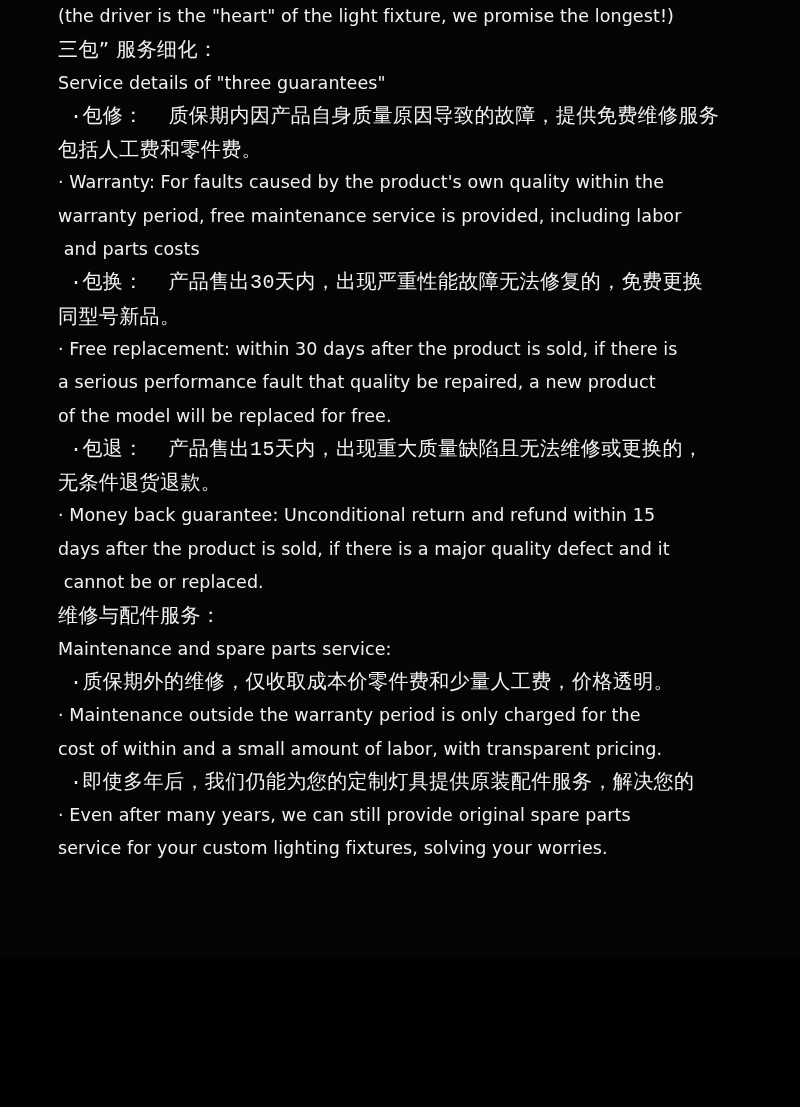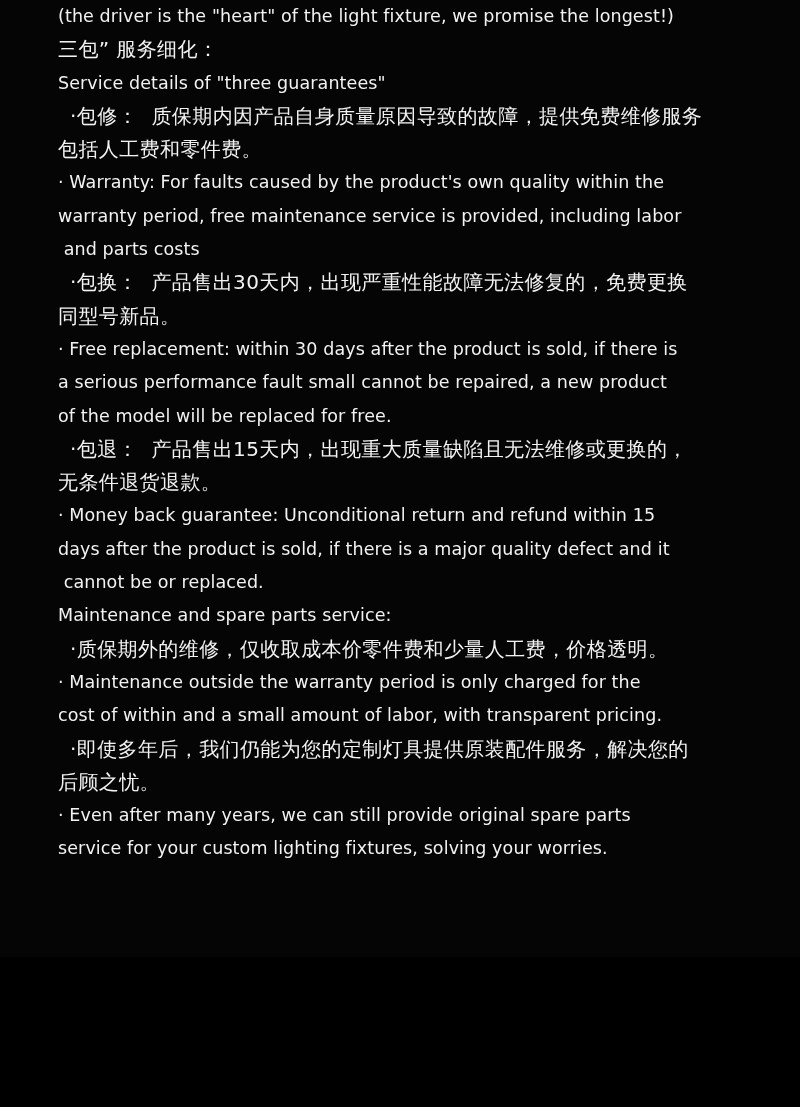--- a/index.html
+++ b/index.html
@@ -35,20 +35,21 @@
     letter-spacing: 0.1px;
     white-space: pre-wrap;
     word-break: break-word;
   }
   .line.cn {
     font-size: 20px;
     letter-spacing: 0.4px;
   }
   .line.indent {
     padding-left: 12px;
+    font-family: Liberation Mono, monospace;
   }
   .spacer-bottom {
     position: absolute;
     left: 0;
     bottom: 0;
     width: 800px;
     height: 150px;
     background: #000000;
   }
 </style>
@@ -61,30 +62,30 @@
       <div class="line cn">三包” 服务细化：</div>
       <div class="line">Service details of "three guarantees"</div>
       <div class="line cn indent">·包修：  质保期内因产品自身质量原因导致的故障，提供免费维修服务</div>
       <div class="line cn">包括人工费和零件费。</div>
       <div class="line">· Warranty: For faults caused by the product's own quality within the</div>
       <div class="line">warranty period, free maintenance service is provided, including labor</div>
       <div class="line"> and parts costs</div>
       <div class="line cn indent">·包换：  产品售出30天内，出现严重性能故障无法修复的，免费更换</div>
       <div class="line cn">同型号新品。</div>
       <div class="line">· Free replacement: within 30 days after the product is sold, if there is</div>
-      <div class="line">a serious performance fault small cannot be repaired, a new product</div>
+      <div class="line">a serious performance fault that quality be repaired, a new product</div>
       <div class="line">of the model will be replaced for free.</div>
       <div class="line cn indent">·包退：  产品售出15天内，出现重大质量缺陷且无法维修或更换的，</div>
       <div class="line cn">无条件退货退款。</div>
       <div class="line">· Money back guarantee: Unconditional return and refund within 15</div>
       <div class="line">days after the product is sold, if there is a major quality defect and it</div>
       <div class="line"> cannot be or replaced.</div>
+      <div class="line cn">维修与配件服务：</div>
       <div class="line">Maintenance and spare parts service:</div>
       <div class="line cn indent">·质保期外的维修，仅收取成本价零件费和少量人工费，价格透明。</div>
       <div class="line">· Maintenance outside the warranty period is only charged for the</div>
       <div class="line">cost of within and a small amount of labor, with transparent pricing.</div>
       <div class="line cn indent">·即使多年后，我们仍能为您的定制灯具提供原装配件服务，解决您的</div>
-      <div class="line cn">后顾之忧。</div>
       <div class="line">· Even after many years, we can still provide original spare parts</div>
       <div class="line">service for your custom lighting fixtures, solving your worries.</div>
     </div>
   <div class="spacer-bottom"></div>
 </div>
 
 </body></html>

